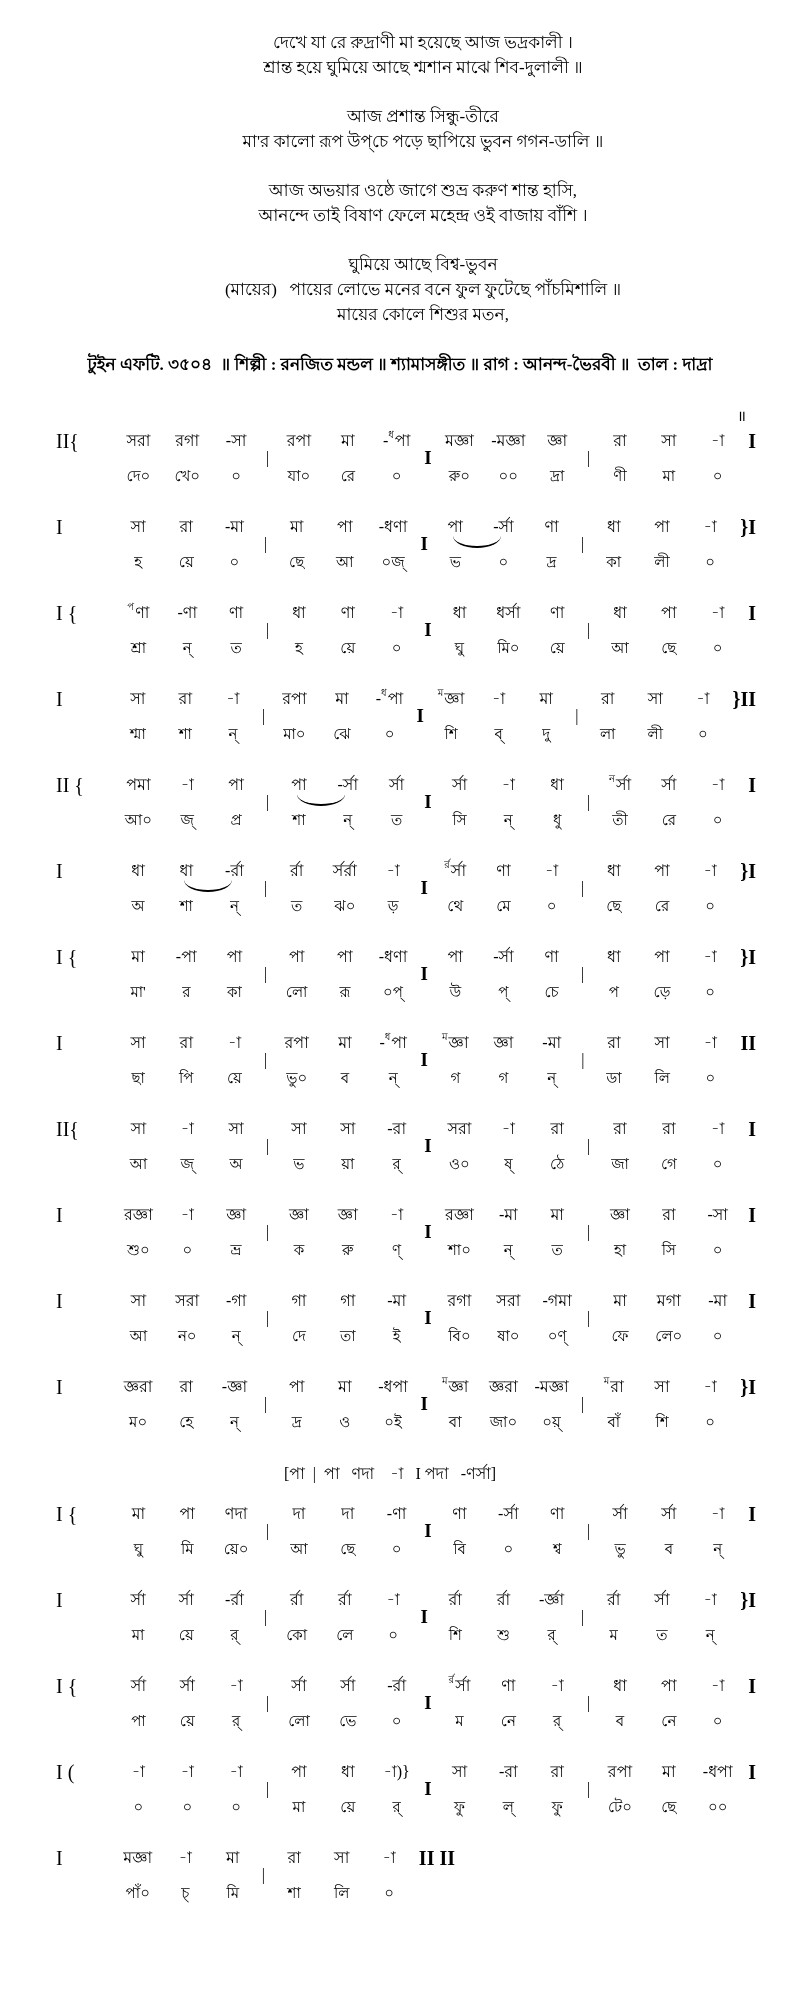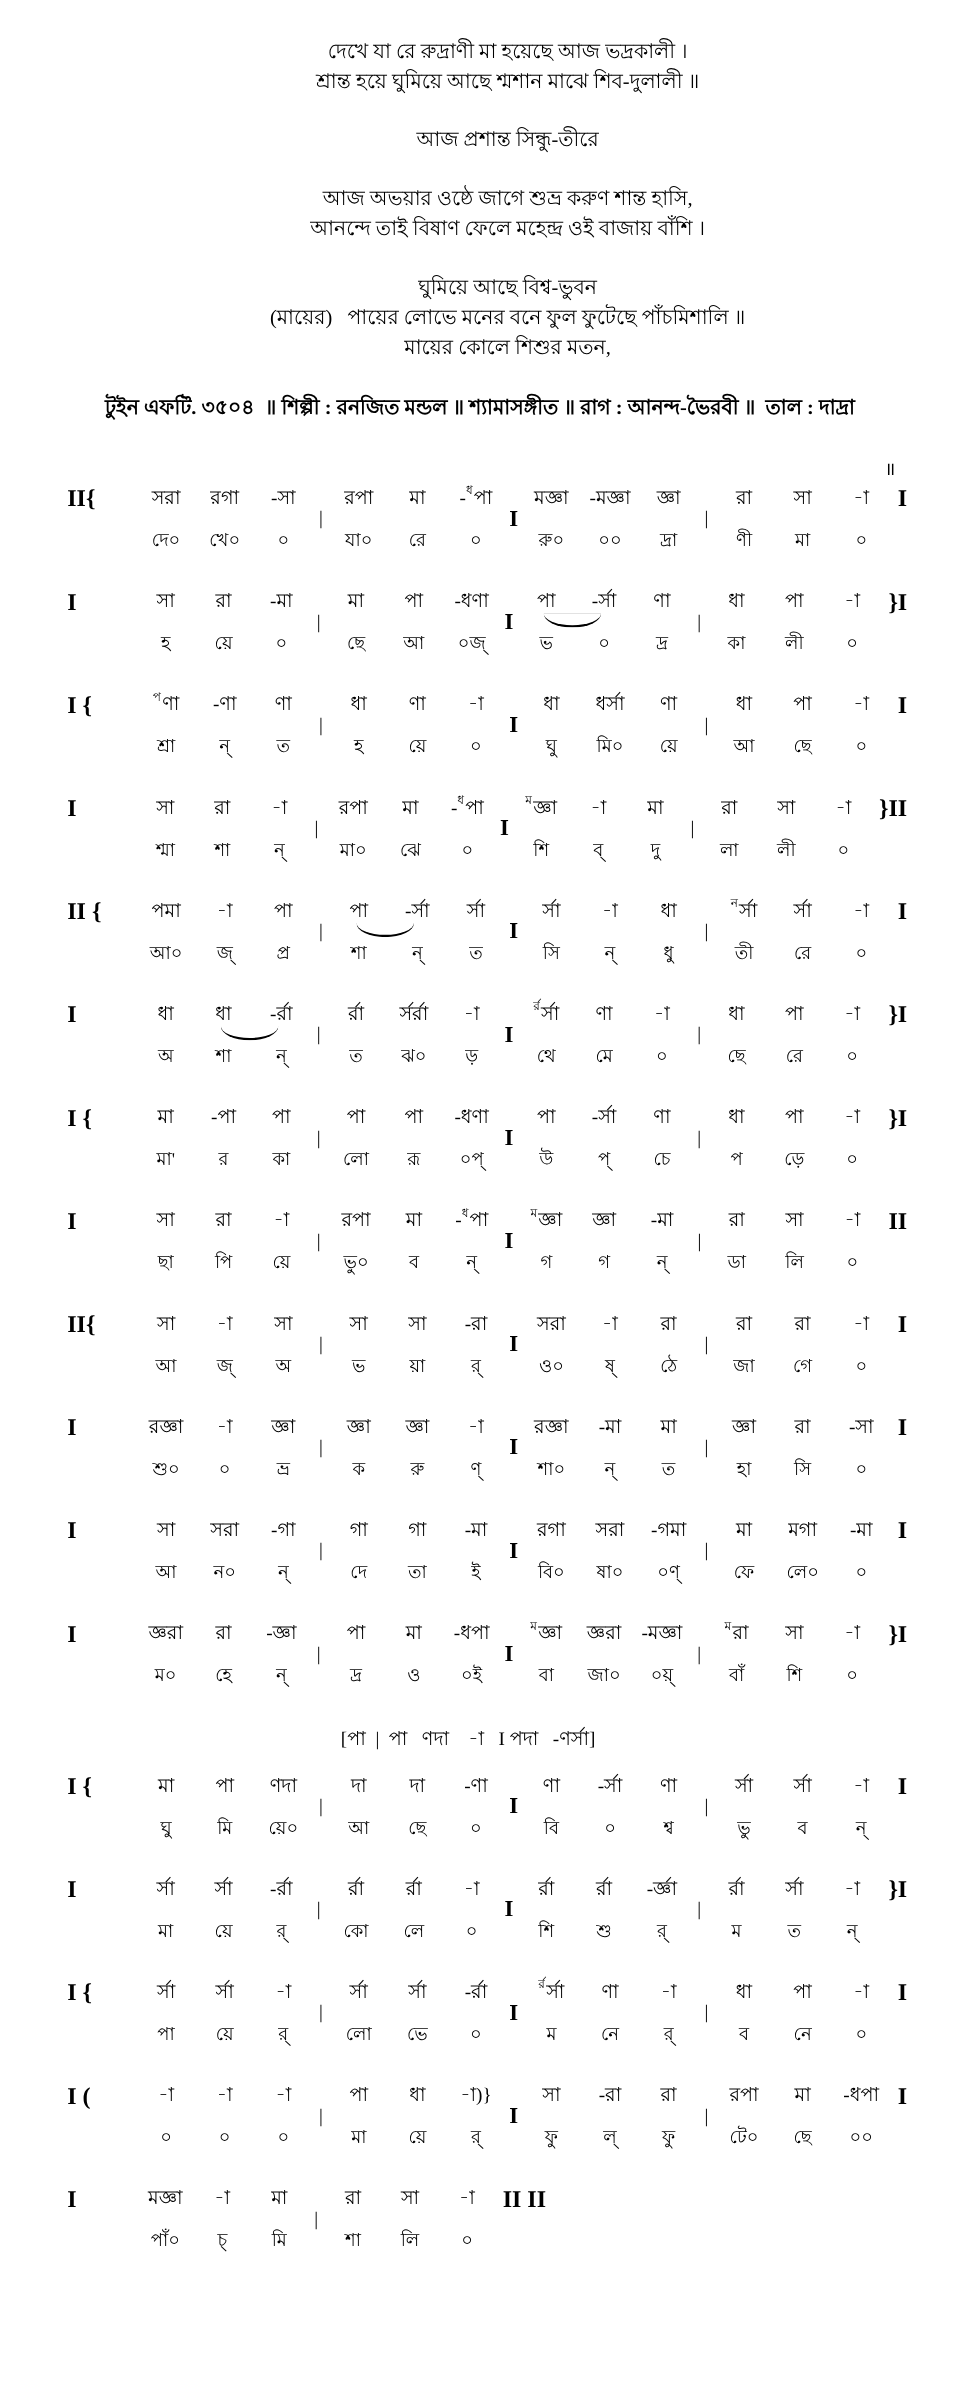--- a/index.html
+++ b/index.html
@@ -6,21 +6,21 @@
   body { width:800px; height:2000px; color:#000; overflow:hidden;
          font-family:"Liberation Serif","DejaVu Serif",serif; }
   .lyrics { text-align:center; padding-top:30px; font-size:17px; line-height:25px; }
   .stanza { margin-bottom:24px;padding-left:46px; }
   .sline { white-space:pre; }
   .meta { text-align:center; font-weight:bold; font-size:17px; margin-top:4px; white-space:pre; }
   .topmark { text-align:right; padding-right:54px; margin-top:26px; font-size:15px; height:18px; }
   .notation { margin:6px 44px 0 56px; }
   .nrow { display:flex; align-items:flex-start; margin-bottom:29px; }
   .nrow.narrow { width:57%; }
-  .lead { font-weight:bold; font-size:20px; width:58px; white-space:pre; line-height:24px; flex:0 0 auto; }
+  .lead { font-weight:normal; font-size:20px; width:58px; white-space:pre; line-height:24px; flex:0 0 auto; }
   .endm { font-weight:bold; font-size:20px; margin-left:6px; white-space:pre; line-height:24px; flex:0 0 auto; }
   .cells { flex:1 1 auto; display:flex;align-items:center; }
   .cell { flex:1 1 0; text-align:center; position:relative; }
   .note { font-size:16px; line-height:24px; height:24px; white-space:nowrap; }
   .lyr { font-size:15px; margin-top:13px; line-height:20px; white-space:nowrap; }
   .sep { flex:0 0 14px; text-align:center; font-size:16px; line-height:24px; }
   .sep.big { font-weight:bold; font-size:19px; font-family:"Liberation Serif",serif; }
   .sup { font-size:10px; position:relative; top:-8px; margin-right:1px; }
   .cell.slur::after { content:""; position:absolute; left:45%; width:100%; height:10px; top:21px;
                       border-bottom:2px solid #000; border-radius:0 0 50% 50% / 0 0 100% 100%; }
@@ -29,20 +29,21 @@
 </head>
 <body>
 
 <div class="lyrics">
     <div class="stanza">
       <div class="sline">দেখে যা রে রুদ্রাণী মা হয়েছে আজ ভদ্রকালী ।</div>
       <div class="sline">শ্রান্ত হয়ে ঘুমিয়ে আছে শ্মশান মাঝে শিব-দুলালী ॥</div>
     </div>
     <div class="stanza">
       <div class="sline">আজ প্রশান্ত সিন্ধু-তীরে</div>
+      <div class="sline">মা'র কালো রূপ উপ্‌চে পড়ে ছাপিয়ে ভুবন গগন-ডালি ॥</div>
     </div>
     <div class="stanza">
       <div class="sline">আজ অভয়ার ওষ্ঠে জাগে শুভ্র করুণ শান্ত হাসি,</div>
       <div class="sline">আনন্দে তাই বিষাণ ফেলে মহেন্দ্র ওই বাজায় বাঁশি ।</div>
     </div>
     <div class="stanza">
       <div class="sline">ঘুমিয়ে আছে বিশ্ব-ভুবন</div>
       <div class="sline">(মায়ের)   পায়ের লোভে মনের বনে ফুল ফুটেছে পাঁচমিশালি ॥</div>
       <div class="sline">মায়ের কোলে শিশুর মতন,</div>
     </div>

